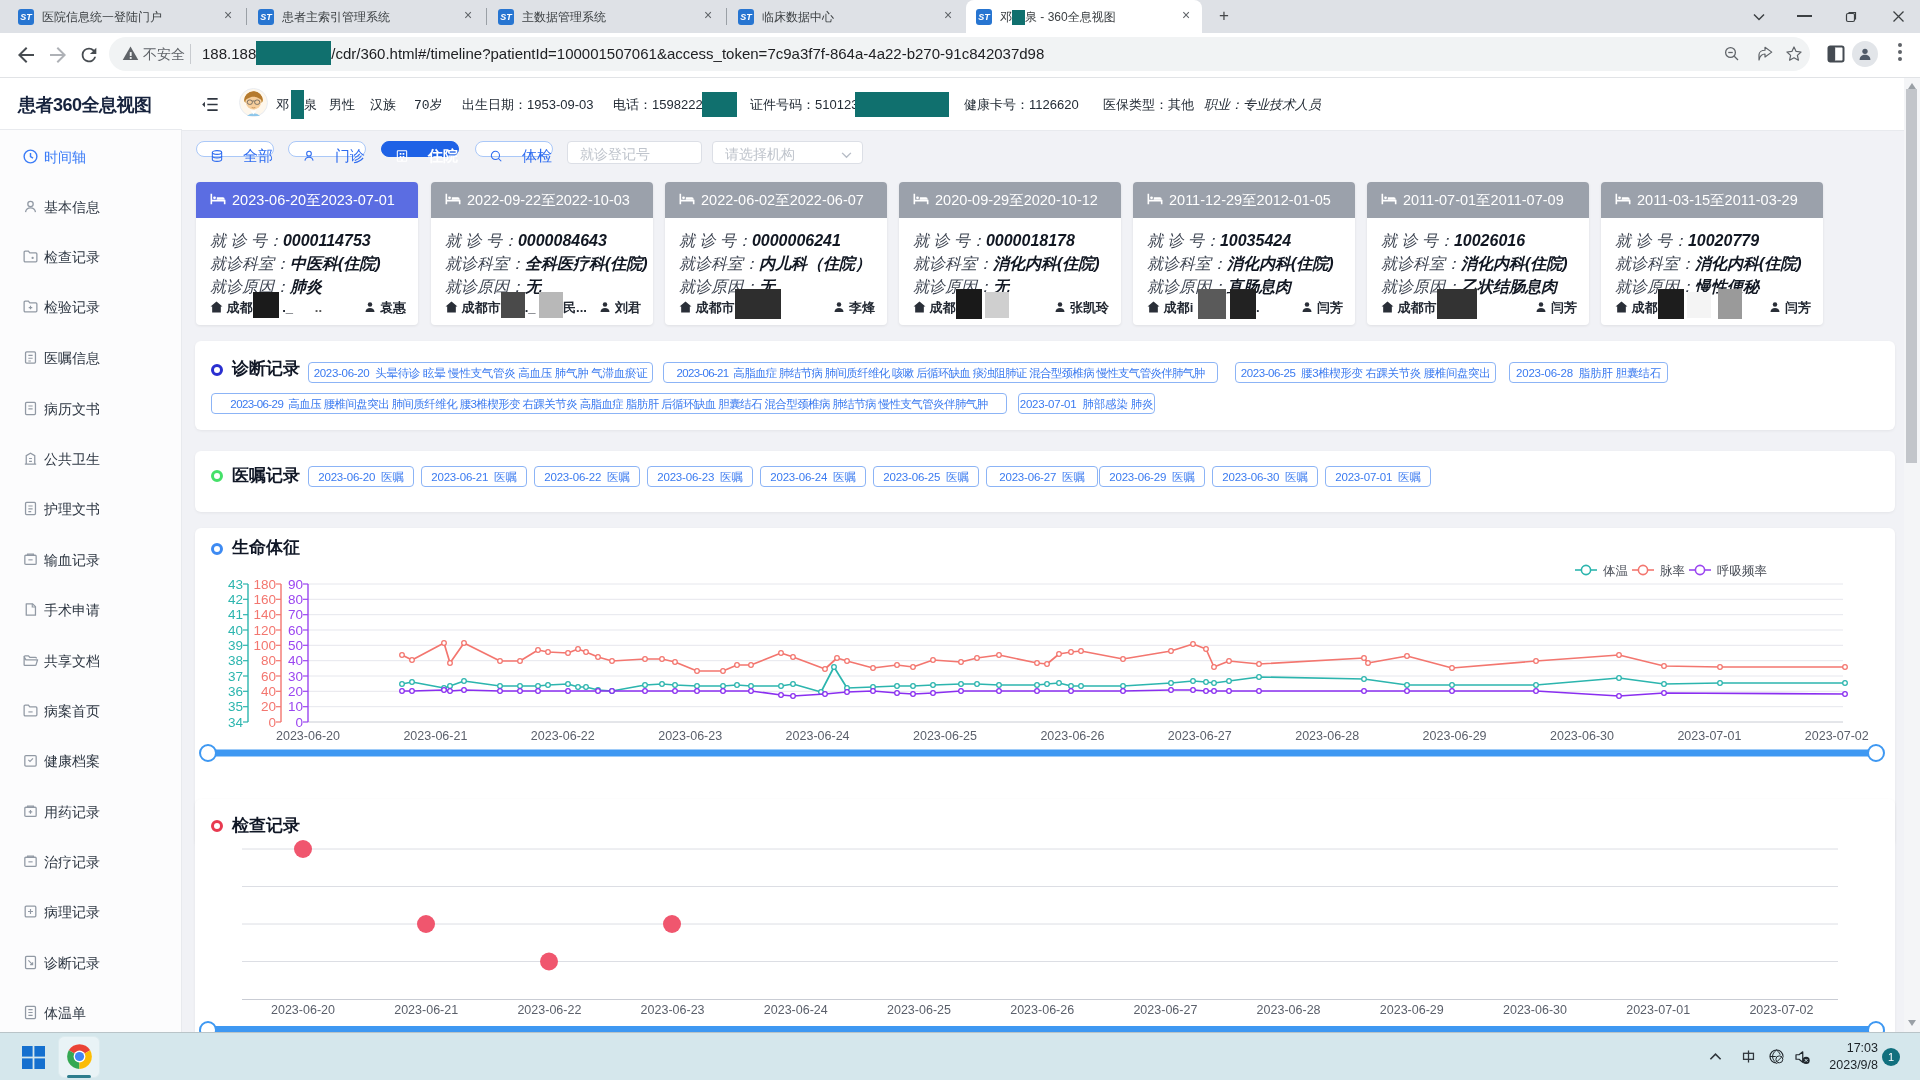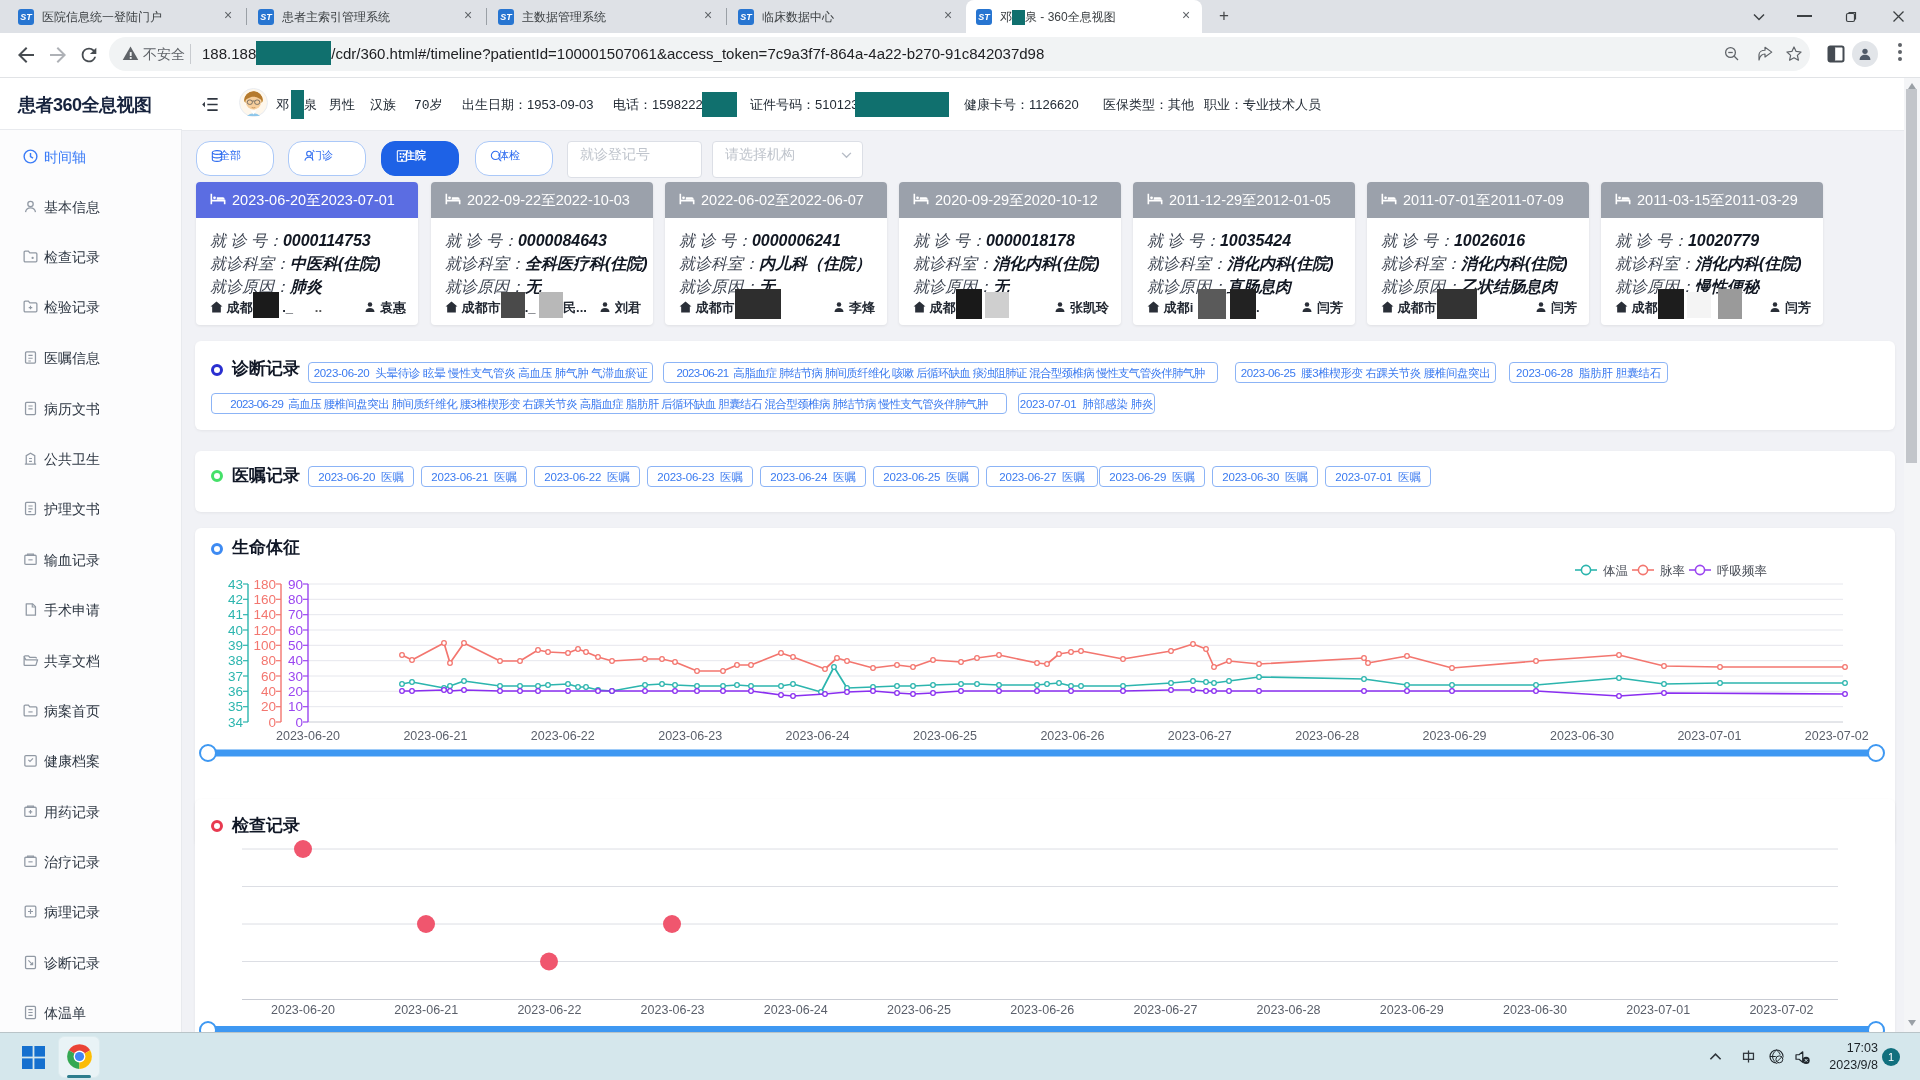--- a/index.html
+++ b/index.html
@@ -29,23 +29,23 @@
 #sidebar h1 { position:absolute; left:18px; top:15px; font-size:18px; color:#17233d; letter-spacing:-0.5px; }
 #sidebar .hd { position:absolute; left:0; top:0; width:182px; height:52px; background:#fff; border-bottom:1px solid #e8eaee; }
 .mi { position:absolute; left:0; width:182px; height:20px; font-size:14px; color:#2d3642; }
 .mi svg { position:absolute; left:22px; top:1px; }
 .mi span { position:absolute; left:44px; top:2px; }
 .mi.act { color:#3b7cf7; }
 
 #phead { position:absolute; left:182px; top:0; width:1722px; height:53px; background:#fff; border-bottom:1px solid #e8eaee; }
 #phead .item { position:absolute; top:18px; font-size:13px; color:#232b35; white-space:nowrap; }
 
-.pill { position:absolute; top:63px; height:35px; border:1px solid #aac8f8; border-radius:14px; background:#fff; color:#2e6cf0; font-size:11px; text-align:left; }
+.pill { position:absolute; top:63px; height:16px; border:1px solid #aac8f8; border-radius:14px; background:#fff; color:#2e6cf0; font-size:15px; text-align:right; }
 .pill.sel { background:#1e62e6; border-color:#1e62e6; color:#fff; font-weight:bold; }
-.inpt { position:absolute; top:63px; height:37px; border:1px solid #dcdfe6; border-radius:4px; background:#fff; color:#bfc4cc; font-size:14px; }
+.inpt { position:absolute; top:63px; height:23px; border:1px solid #dcdfe6; border-radius:4px; background:#fff; color:#bfc4cc; font-size:14px; }
 
 .card { position:absolute; top:104px; width:222px; height:143px; background:#fff; border-radius:4px; box-shadow:0 1px 3px rgba(0,0,0,0.08); }
 .card .chd { position:absolute; left:0; top:0; width:222px; height:36px; background:#9ba1ab; border-radius:4px 4px 0 0; color:#fff; font-size:14.5px; }
 .card.first .chd { background:#5b6de2; }
 .card .chd .bi { position:absolute; left:14px; top:10px; }
 .card .chd .dt { position:absolute; left:36px; top:9px; }
 .card .row { position:absolute; left:14px; font-size:16px; color:#3c4350; white-space:nowrap;font-style:italic; }
 .card .row b { color:#111722; }
 .card .ft { position:absolute; left:14px; top:117px; width:196px; font-size:13px; color:#222832; font-weight:bold; }
 
@@ -301,21 +301,21 @@
     <span class="item" style="left:147px;">男性</span>
     <span class="item" style="left:188px;">汉族</span>
     <span class="item" style="left:232px;font-family:Liberation Mono, monospace;">70岁</span>
     <span class="item" style="left:280px;">出生日期：1953-09-03</span>
     <span class="item" style="left:431px;">电话：1598222</span>
       <span class="redact" style="position:absolute;left:520px;top:14px;width:35px;height:25px;"></span>
     <span class="item" style="left:568px;">证件号码：510123</span>
       <span class="redact" style="position:absolute;left:673px;top:14px;width:94px;height:25px;"></span>
     <span class="item" style="left:782px;">健康卡号：1126620</span>
     <span class="item" style="left:921px;">医保类型：其他</span>
-    <span class="item" style="left:1022px;">职业：专业技术人员</span>
+    <span class="item" style="left:1022px;font-style:italic;">职业：专业技术人员</span>
   </div>
 
   <div class="pill" style="left:196px;width:78px;"><svg style="position:absolute;left:13px;top:7px;" width="14" height="14" viewBox="0 0 24 24">
         <ellipse cx="12" cy="6" rx="8" ry="3.2" fill="none" stroke="#2e6cf0" stroke-width="1.8"></ellipse>
         <path d="M4 6v6c0 1.8 3.6 3.2 8 3.2s8-1.4 8-3.2V6" fill="none" stroke="#2e6cf0" stroke-width="1.8"></path>
         <path d="M4 12v6c0 1.8 3.6 3.2 8 3.2s8-1.4 8-3.2v-6" fill="none" stroke="#2e6cf0" stroke-width="1.8"></path>
       </svg><span style="margin-left:22px;line-height:27px;">全部</span></div>
   <div class="pill" style="left:288px;width:78px;"><svg style="position:absolute;left:13px;top:7px;" width="14" height="14" viewBox="0 0 24 24">
         <circle cx="12" cy="8" r="4" fill="none" stroke="#2e6cf0" stroke-width="1.8"></circle>
         <path d="M5 20c.6-4 3.4-6 7-6s6.4 2 7 6" fill="none" stroke="#2e6cf0" stroke-width="1.8"></path>

